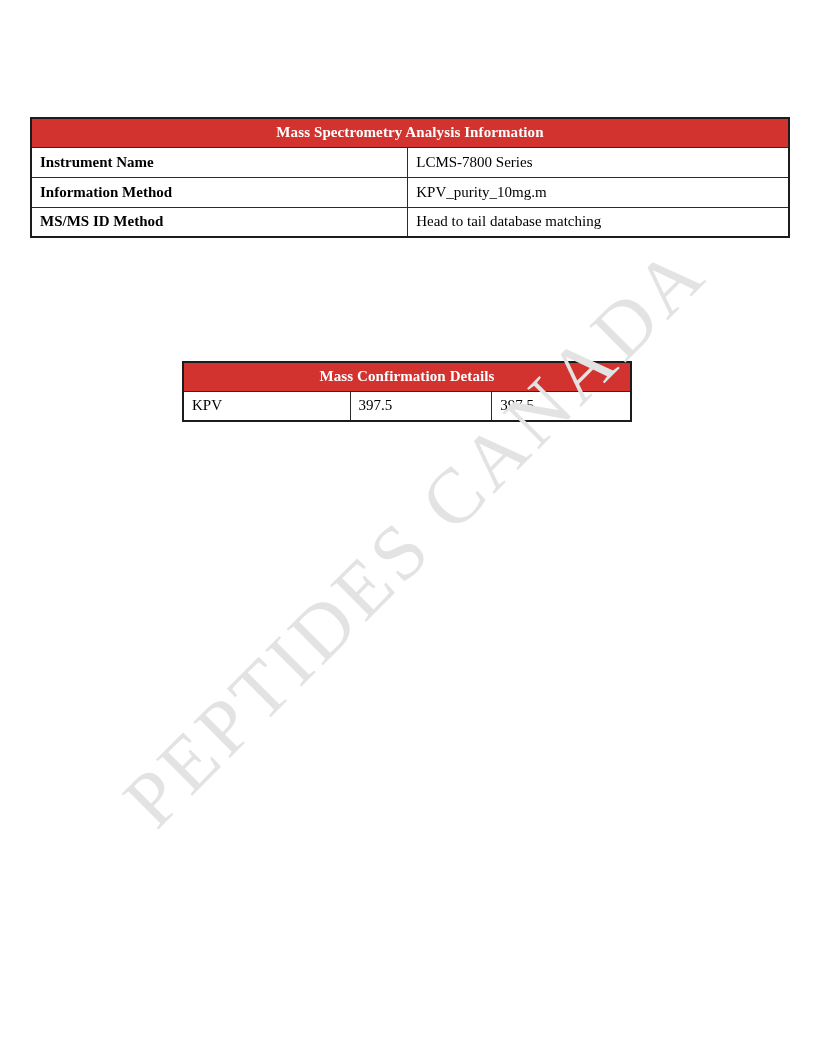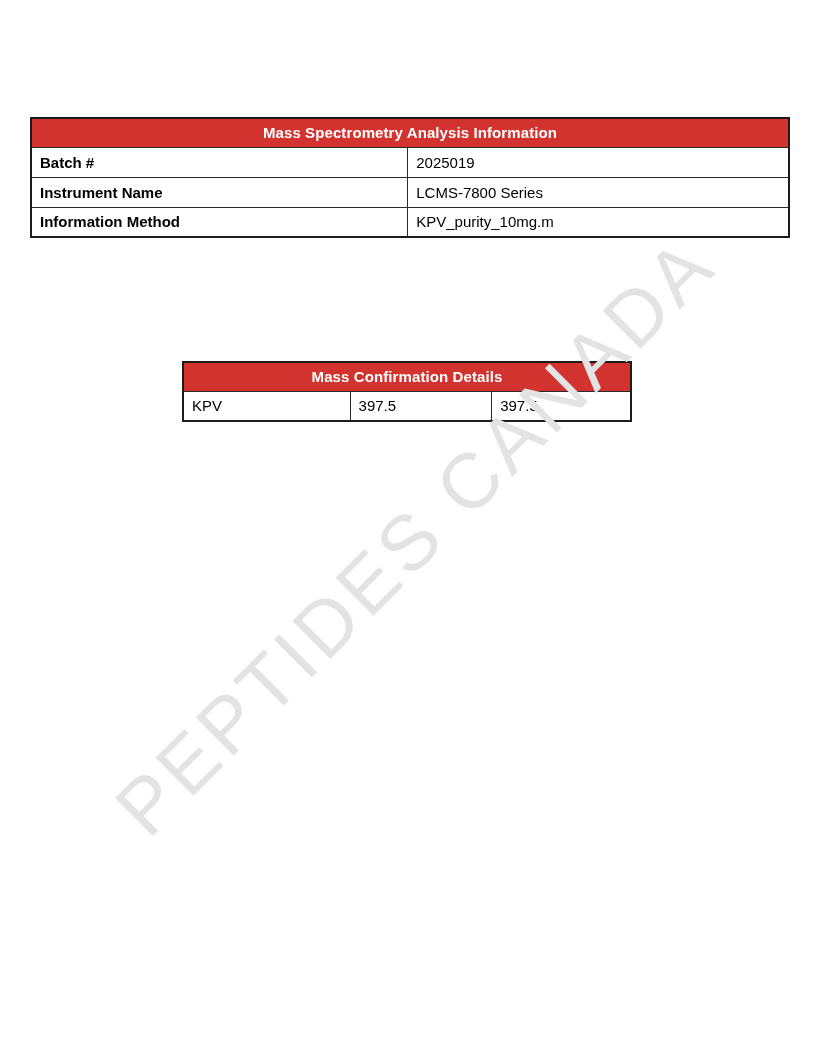--- a/index.html
+++ b/index.html
@@ -3,21 +3,21 @@
 <meta charset="utf-8">
 <style>
   * { box-sizing: border-box; }
   html, body { margin: 0; padding: 0; background: #ffffff; }
   .page {
     position: relative;
     width: 816px;
     height: 1056px;
     background: #ffffff;
     overflow: hidden;
-    font-family: Liberation Sans, sans-serif;
+    font-family: Liberation Serif, serif;
     color: #000000;
   }
   table.tbl {
     position: absolute;
     border-collapse: collapse;
     table-layout: fixed;
     background: #ffffff;
   }
   table.tbl th, table.tbl td {
     border: 1px solid #2b2b2b;
@@ -72,30 +72,30 @@
       <col style="width:49.7%">
       <col style="width:50.3%">
     </colgroup>
     <thead>
       <tr>
         <th colspan="2" class="red-header" style="background-color: rgb(210, 51, 47);">Mass Spectrometry Analysis Information</th>
       </tr>
     </thead>
     <tbody>
       <tr>
-        <td class="lbl">Batch #</td>
-        <td class="val">2025019</td>
-      </tr>
-      <tr>
         <td class="lbl">Instrument Name</td>
         <td class="val">LCMS-7800 Series</td>
       </tr>
       <tr>
         <td class="lbl">Information Method</td>
         <td class="val">KPV_purity_10mg.m</td>
+      </tr>
+      <tr>
+        <td class="lbl">MS/MS ID Method</td>
+        <td class="val">Head to tail database matching</td>
       </tr>
     </tbody>
   </table>
 
   <table class="tbl tbl-confirm">
     <colgroup>
       <col style="width:37.3%">
       <col style="width:31.6%">
       <col style="width:31.1%">
     </colgroup>

